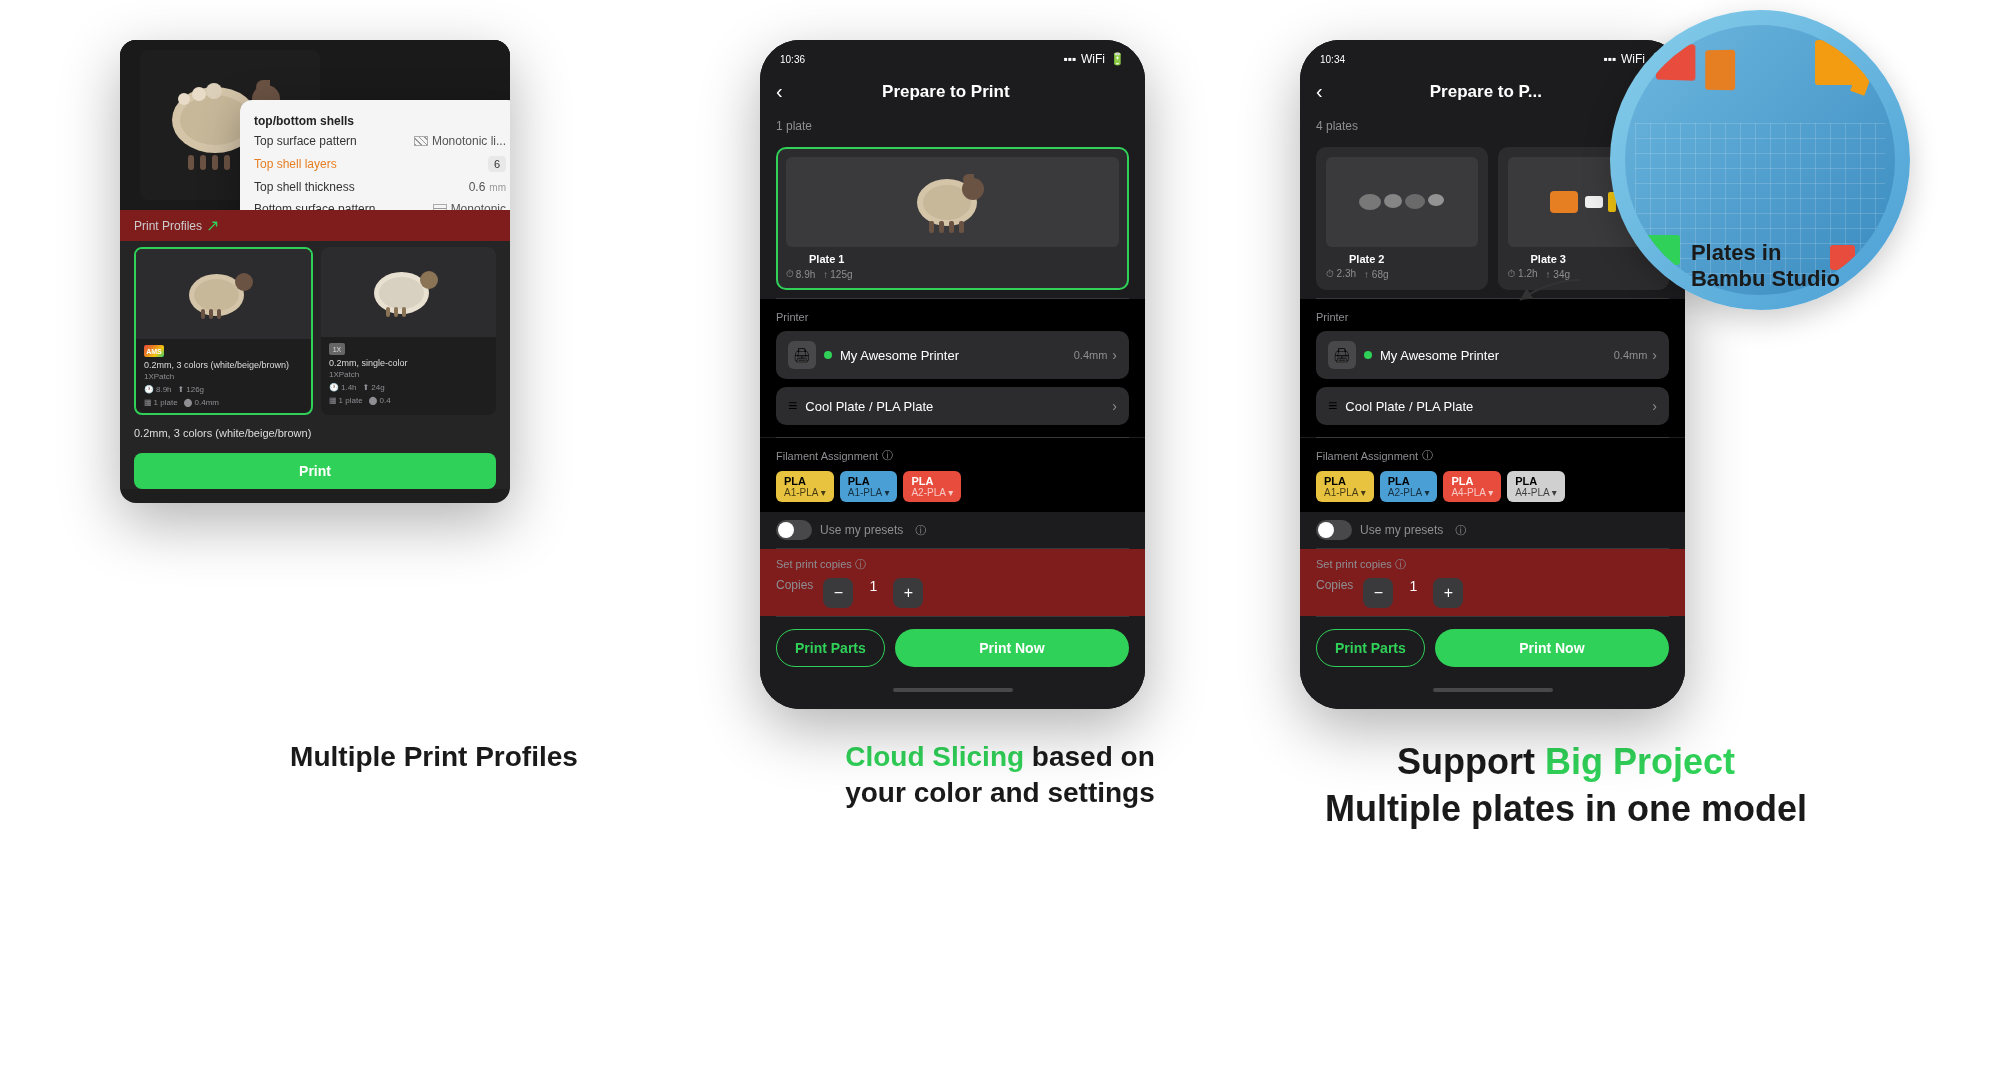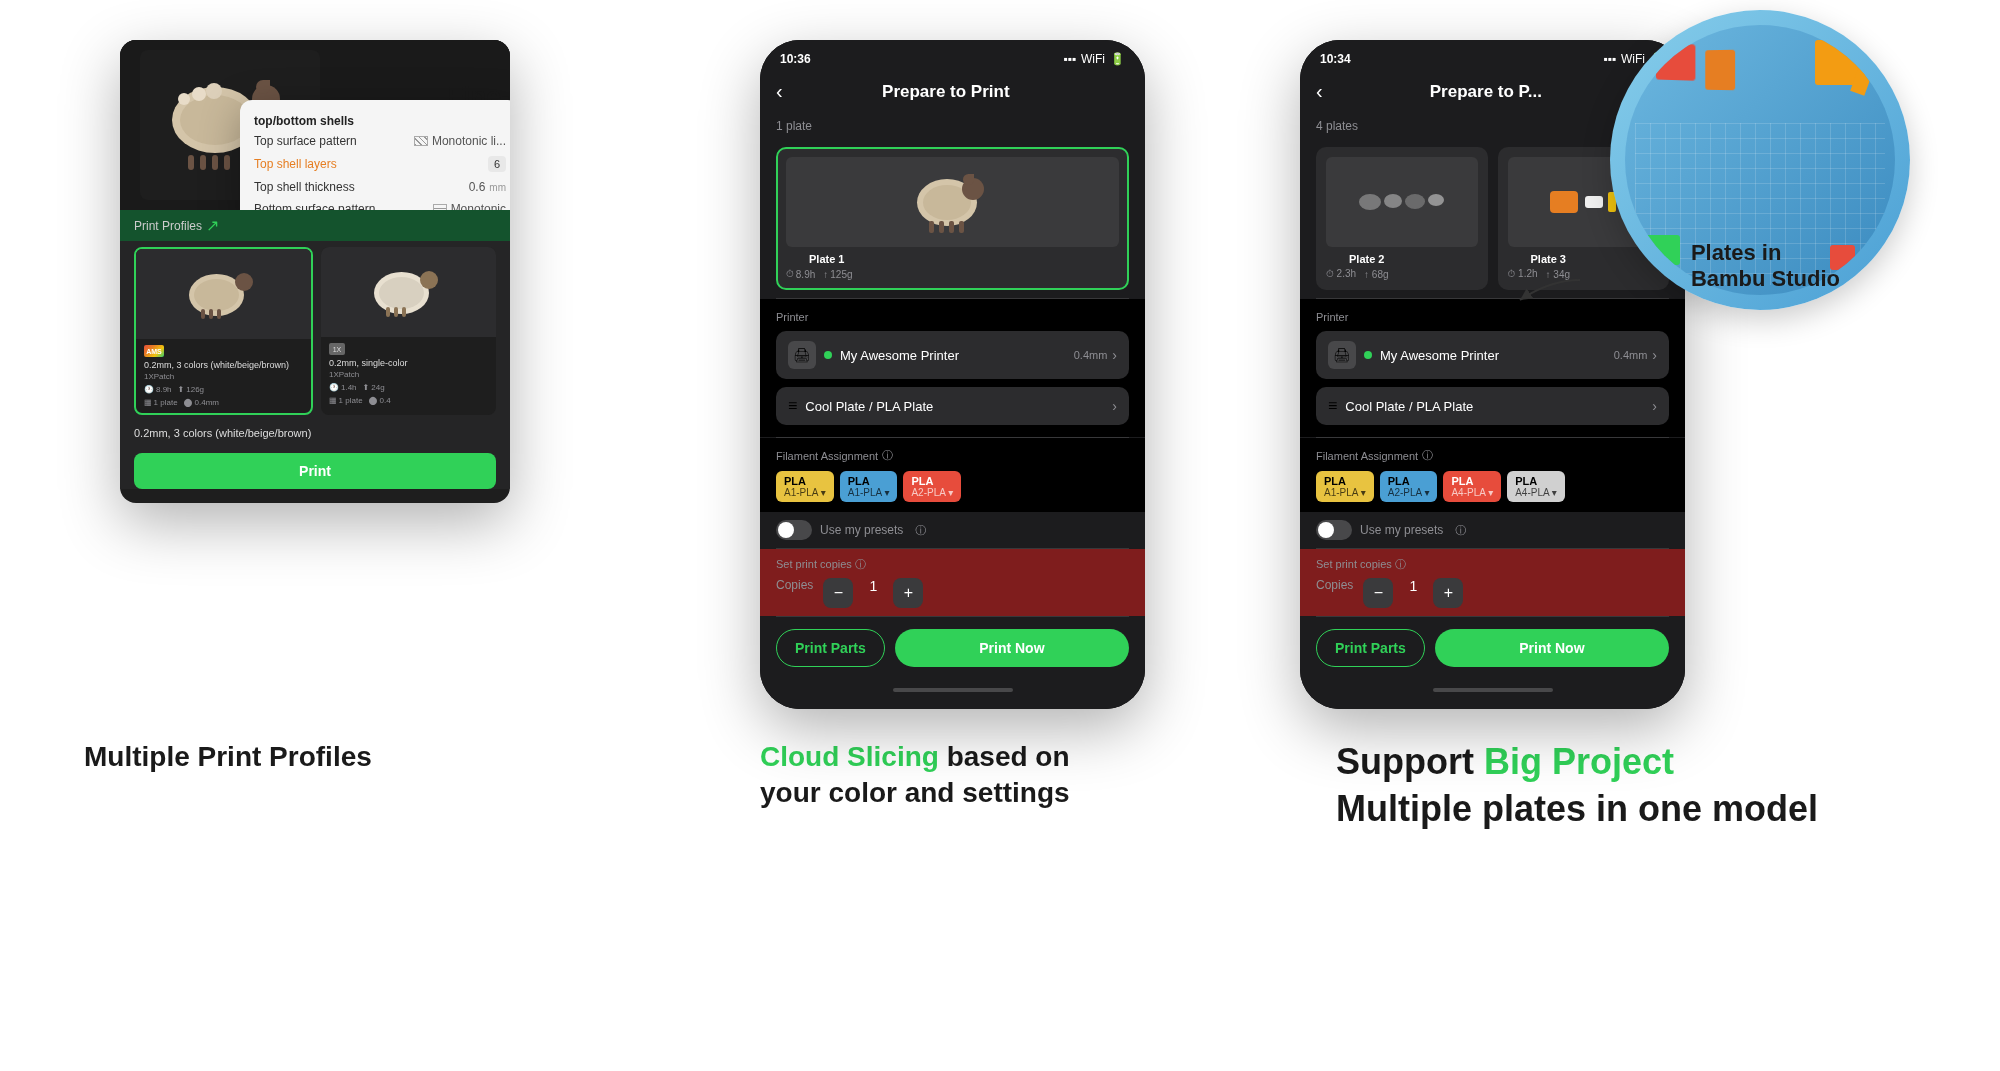--- a/index.html
+++ b/index.html
@@ -59,22 +59,22 @@
     .status-bar {
       display: flex;
       justify-content: space-between;
       align-items: center;
       padding: 12px 20px 6px;
       background: #1c1c1e;
     }
 
     .status-time {
       color: #fff;
-      font-size: 12px;
-      font-weight: 700;
+      font-size: 10px;
+      font-weight: 400;
     }
 
     .status-icons {
       display: flex;
       gap: 5px;
       align-items: center;
     }
 
     .status-icon {
       color: #fff;
@@ -530,21 +530,21 @@
 
     .printer-chip.gray {
       background: #48484a;
     }
 
     
     .profiles-label {
       color: #ccc;
       font-size: 12px;
       padding: 6px 14px;
-      background: #14532d;
+      background: #7f1d1d;
       display: flex;
       align-items: center;
       gap: 4px;
     }
 
     .profiles-grid {
       display: flex;
       gap: 8px;
       padding: 6px 14px;
       background: #252526;
@@ -645,22 +645,23 @@
       display: block;
       text-align: center;
     }
 
     
     .labels-row {
       display: flex;
       justify-content: center;
       align-items: flex-start;
       padding: 30px 60px 0;
-      gap: 96px;
+      gap: 36px;
       width: 100%;
+      text-align: center;
     }
 
     .section-label-main {
       width: 580px;
       font-size: 28px;
       font-weight: 800;
       color: #1a1a1a;
       line-height: 1.3;
     }
 

